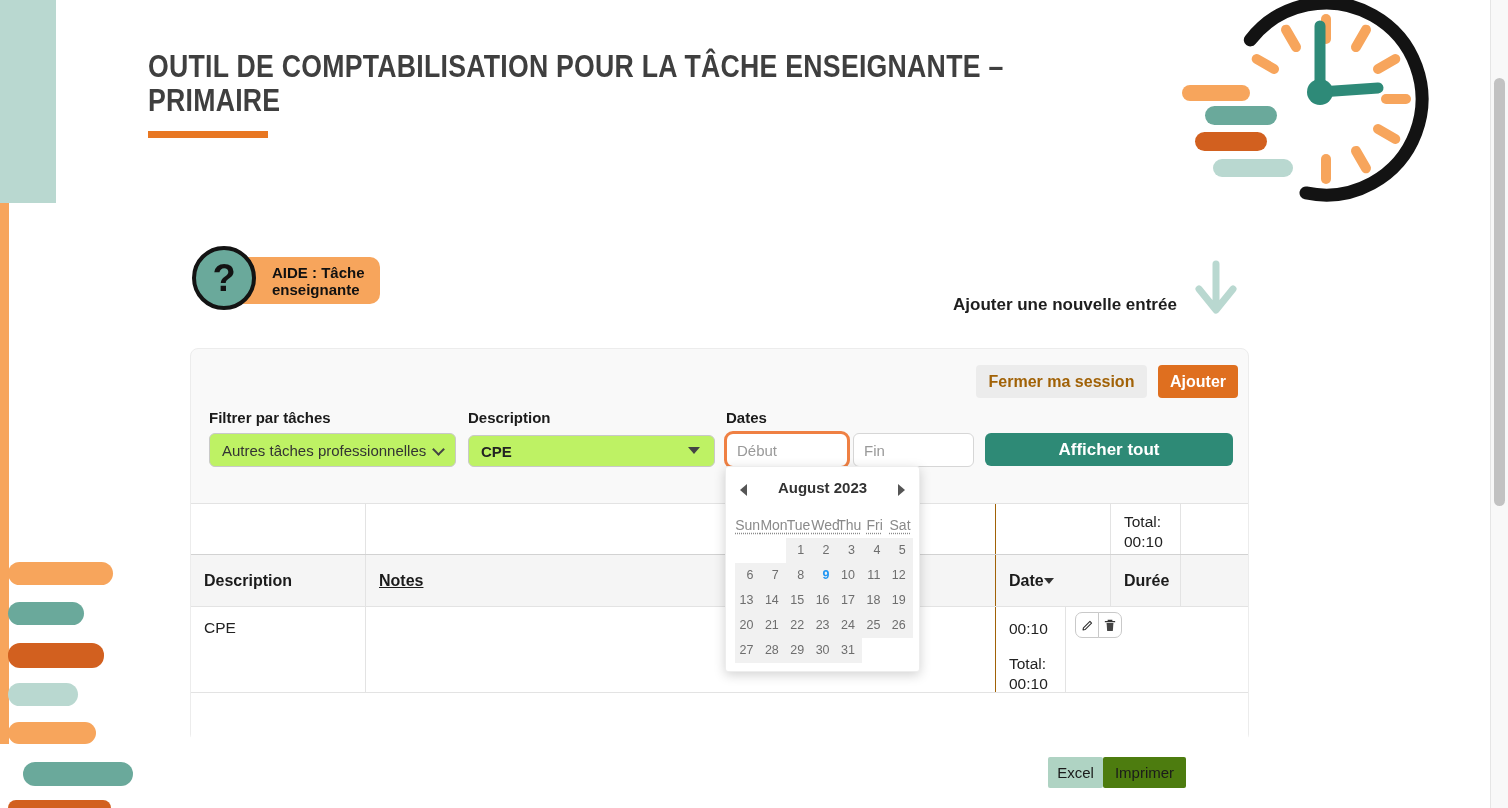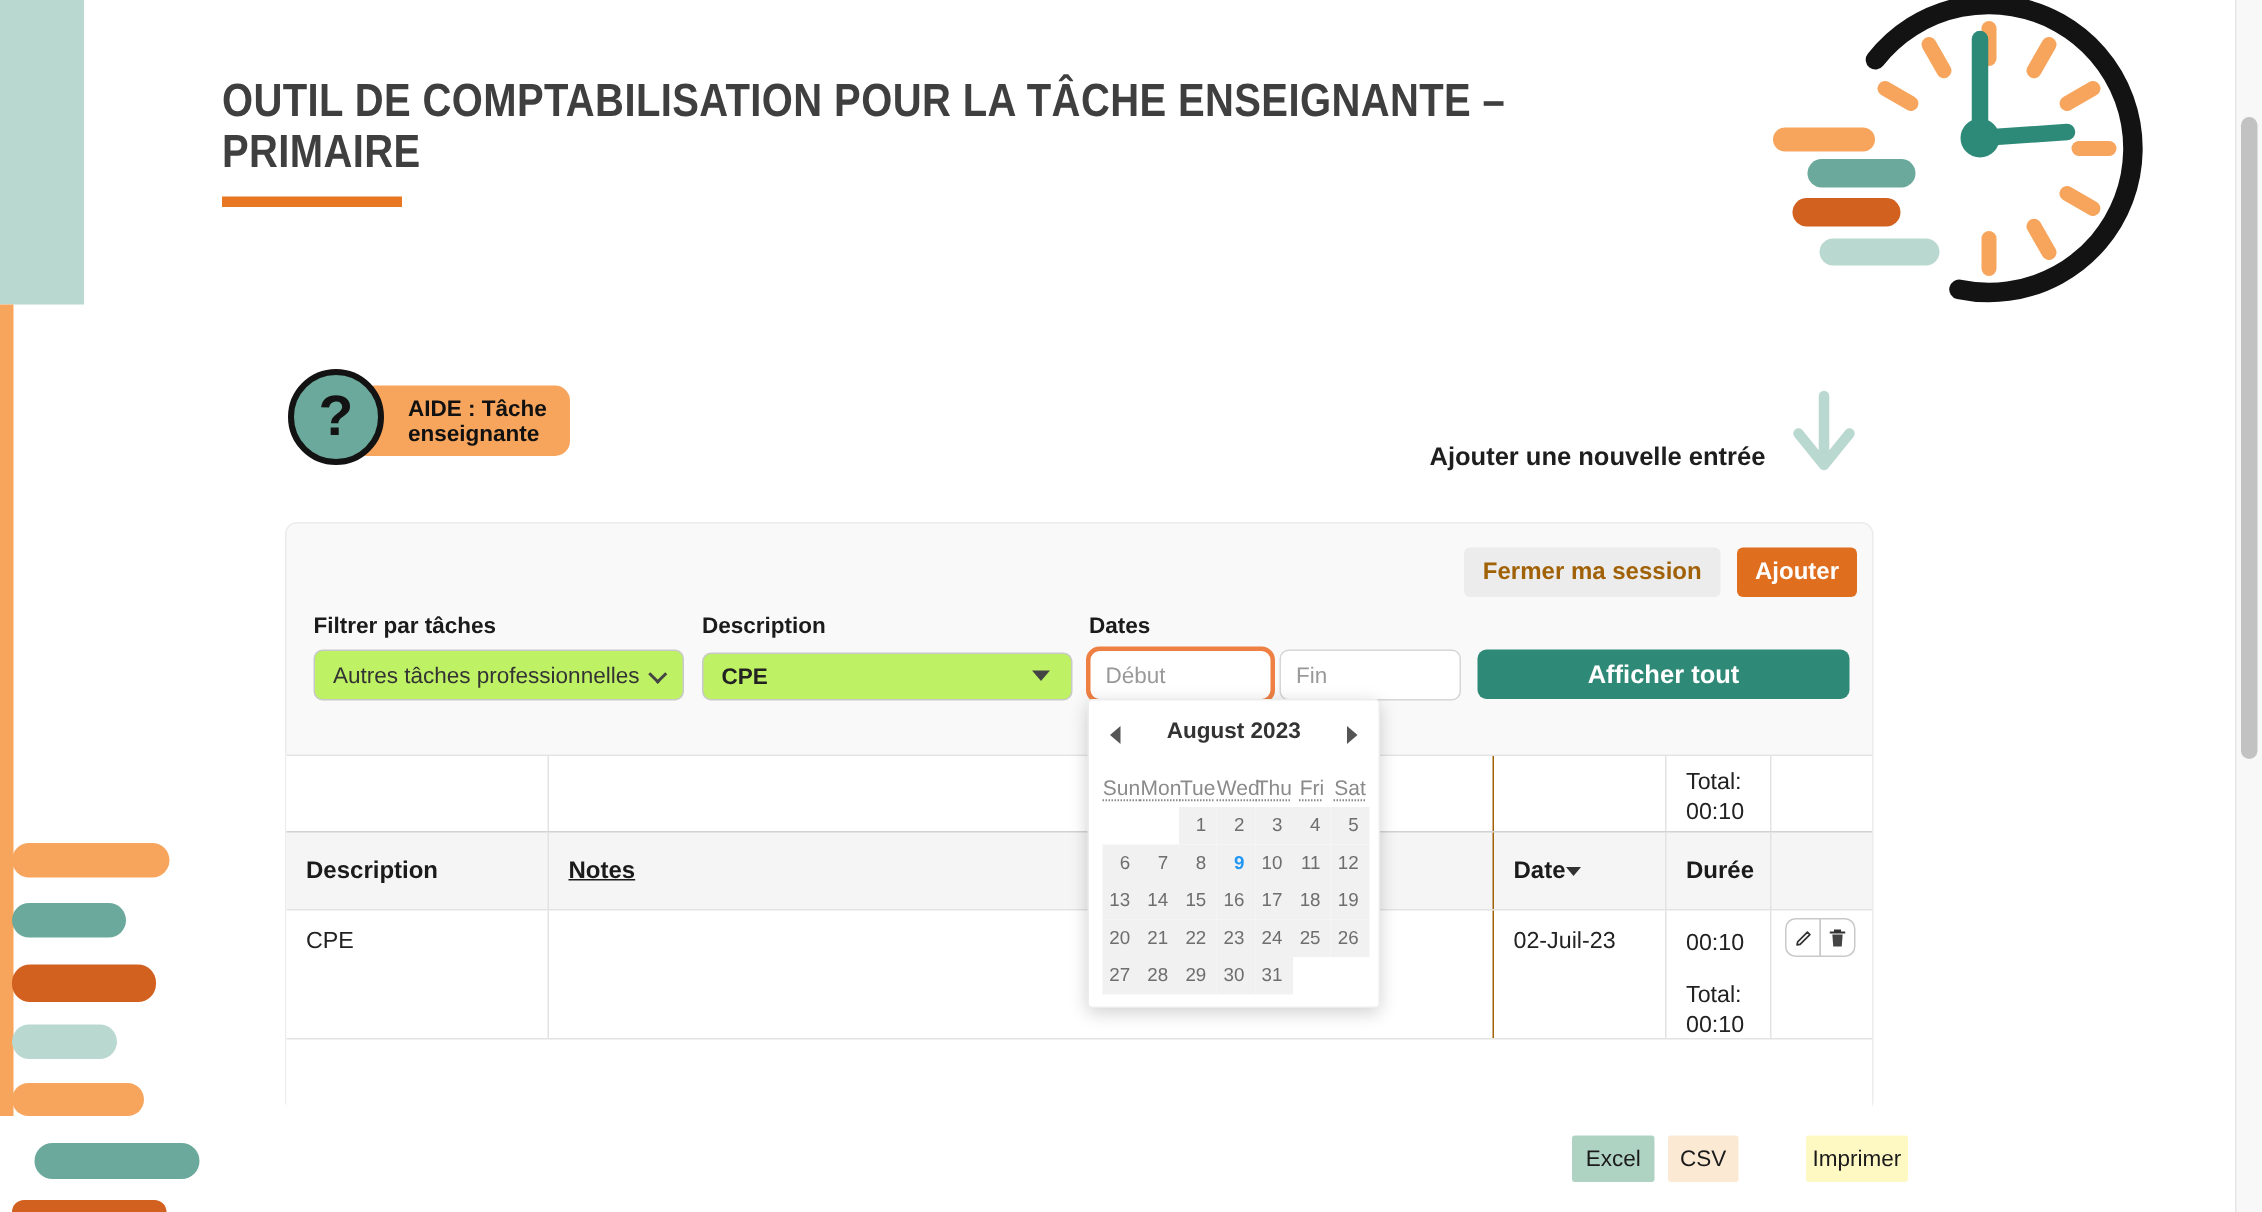--- a/index.html
+++ b/index.html
@@ -206,21 +206,20 @@
         <span>Date</span>
         <span class="caret-down" style="position:static;border-left-width:5px;border-right-width:5px;border-top-width:6px;border-top-color:#333"></span>
       </div>
       <div class="cell c-dur hd">Durée</div>
       <div class="cell c-act"></div>
     </div>
 
     <div class="t-row" style="height:86px">
       <div class="cell c-desc" style="padding-top:12px">CPE</div>
       <div class="cell c-notes"></div>
-      <div class="cell c-date" style="padding-top:12px">02-Juil-23</div>
       <div class="cell c-dur dur-lines" style="padding-top:12px">
         <div>00:10</div>
         <div style="height:15px"></div>
         <div>Total:</div>
         <div>00:10</div>
       </div>
       <div class="cell c-act" style="padding:0">
         <div class="action-group">
           <div class="icon-btn">
             <svg width="13" height="13" viewBox="0 0 16 16">
@@ -294,13 +293,13 @@
       <div class="cal-cell filled">29</div>
       <div class="cal-cell filled">30</div>
       <div class="cal-cell filled">31</div>
       <div class="cal-cell"></div>
       <div class="cal-cell"></div>
     </div>
 </div>
 
 <button class="exp-btn" style="left:1048px;width:55px;background:#afd3c3">Excel</button>
 <button class="exp-btn" style="left:1112px;width:47px;background:#fbe9d4">CSV</button>
-<button class="exp-btn" style="left:1204px;width:68px;background:#fef9c3">Imprimer</button>
+<button class="exp-btn" style="left:1103px;width:83px;background:#4d7c0f">Imprimer</button>
 
 </body></html>

